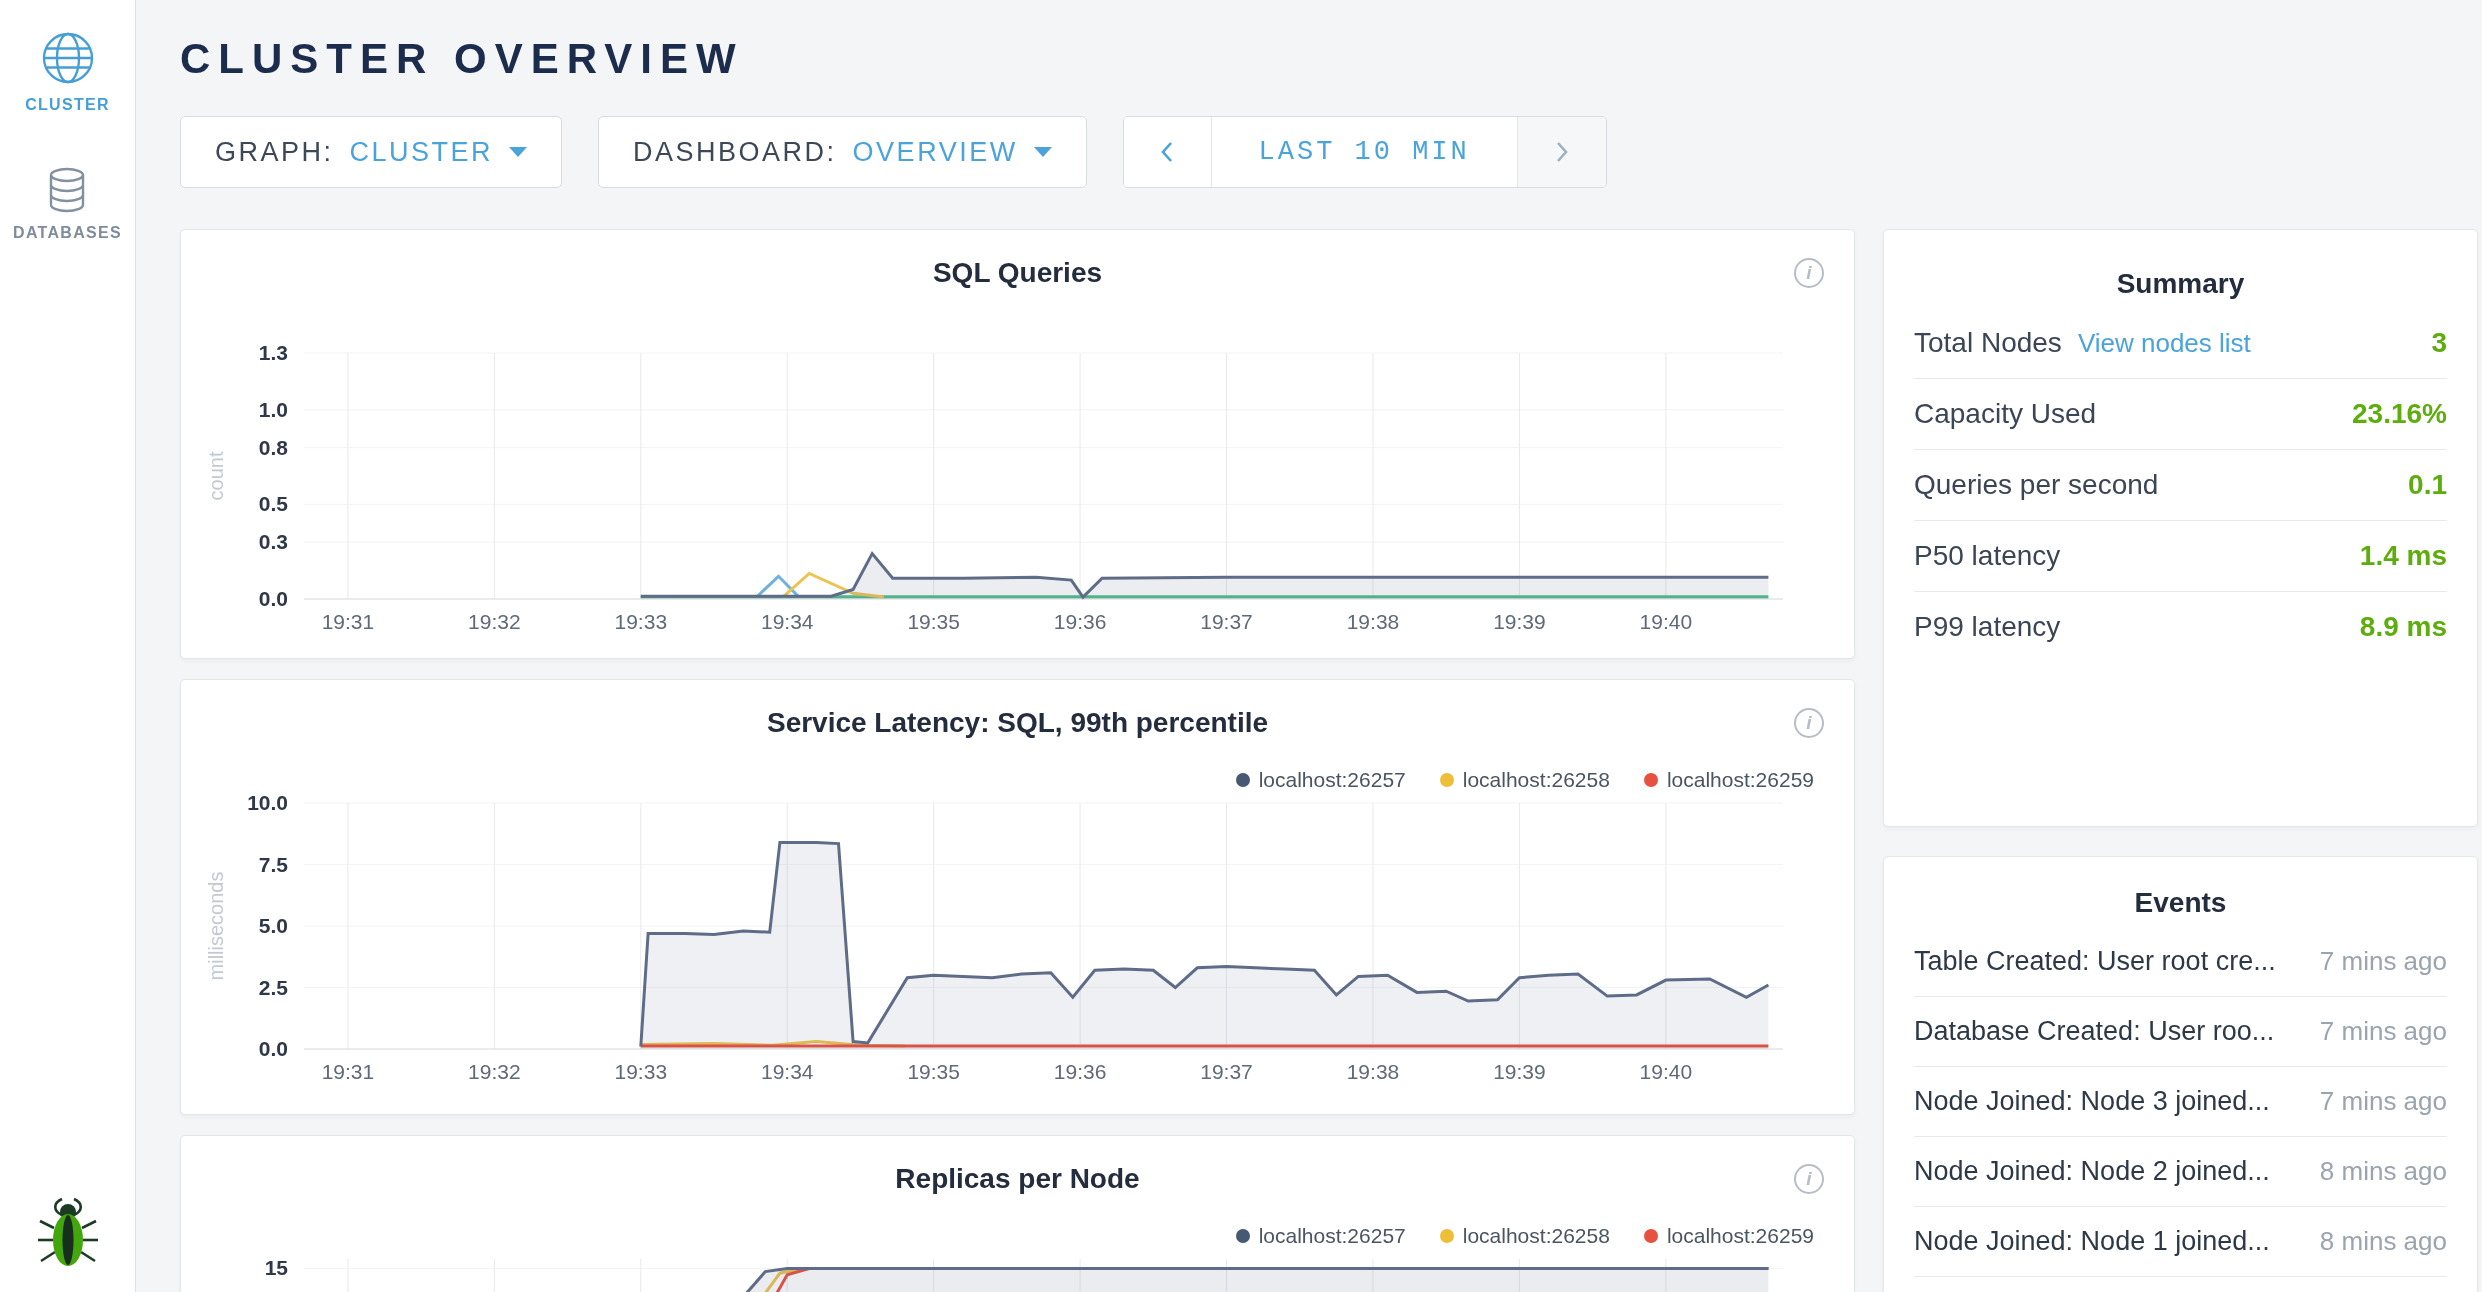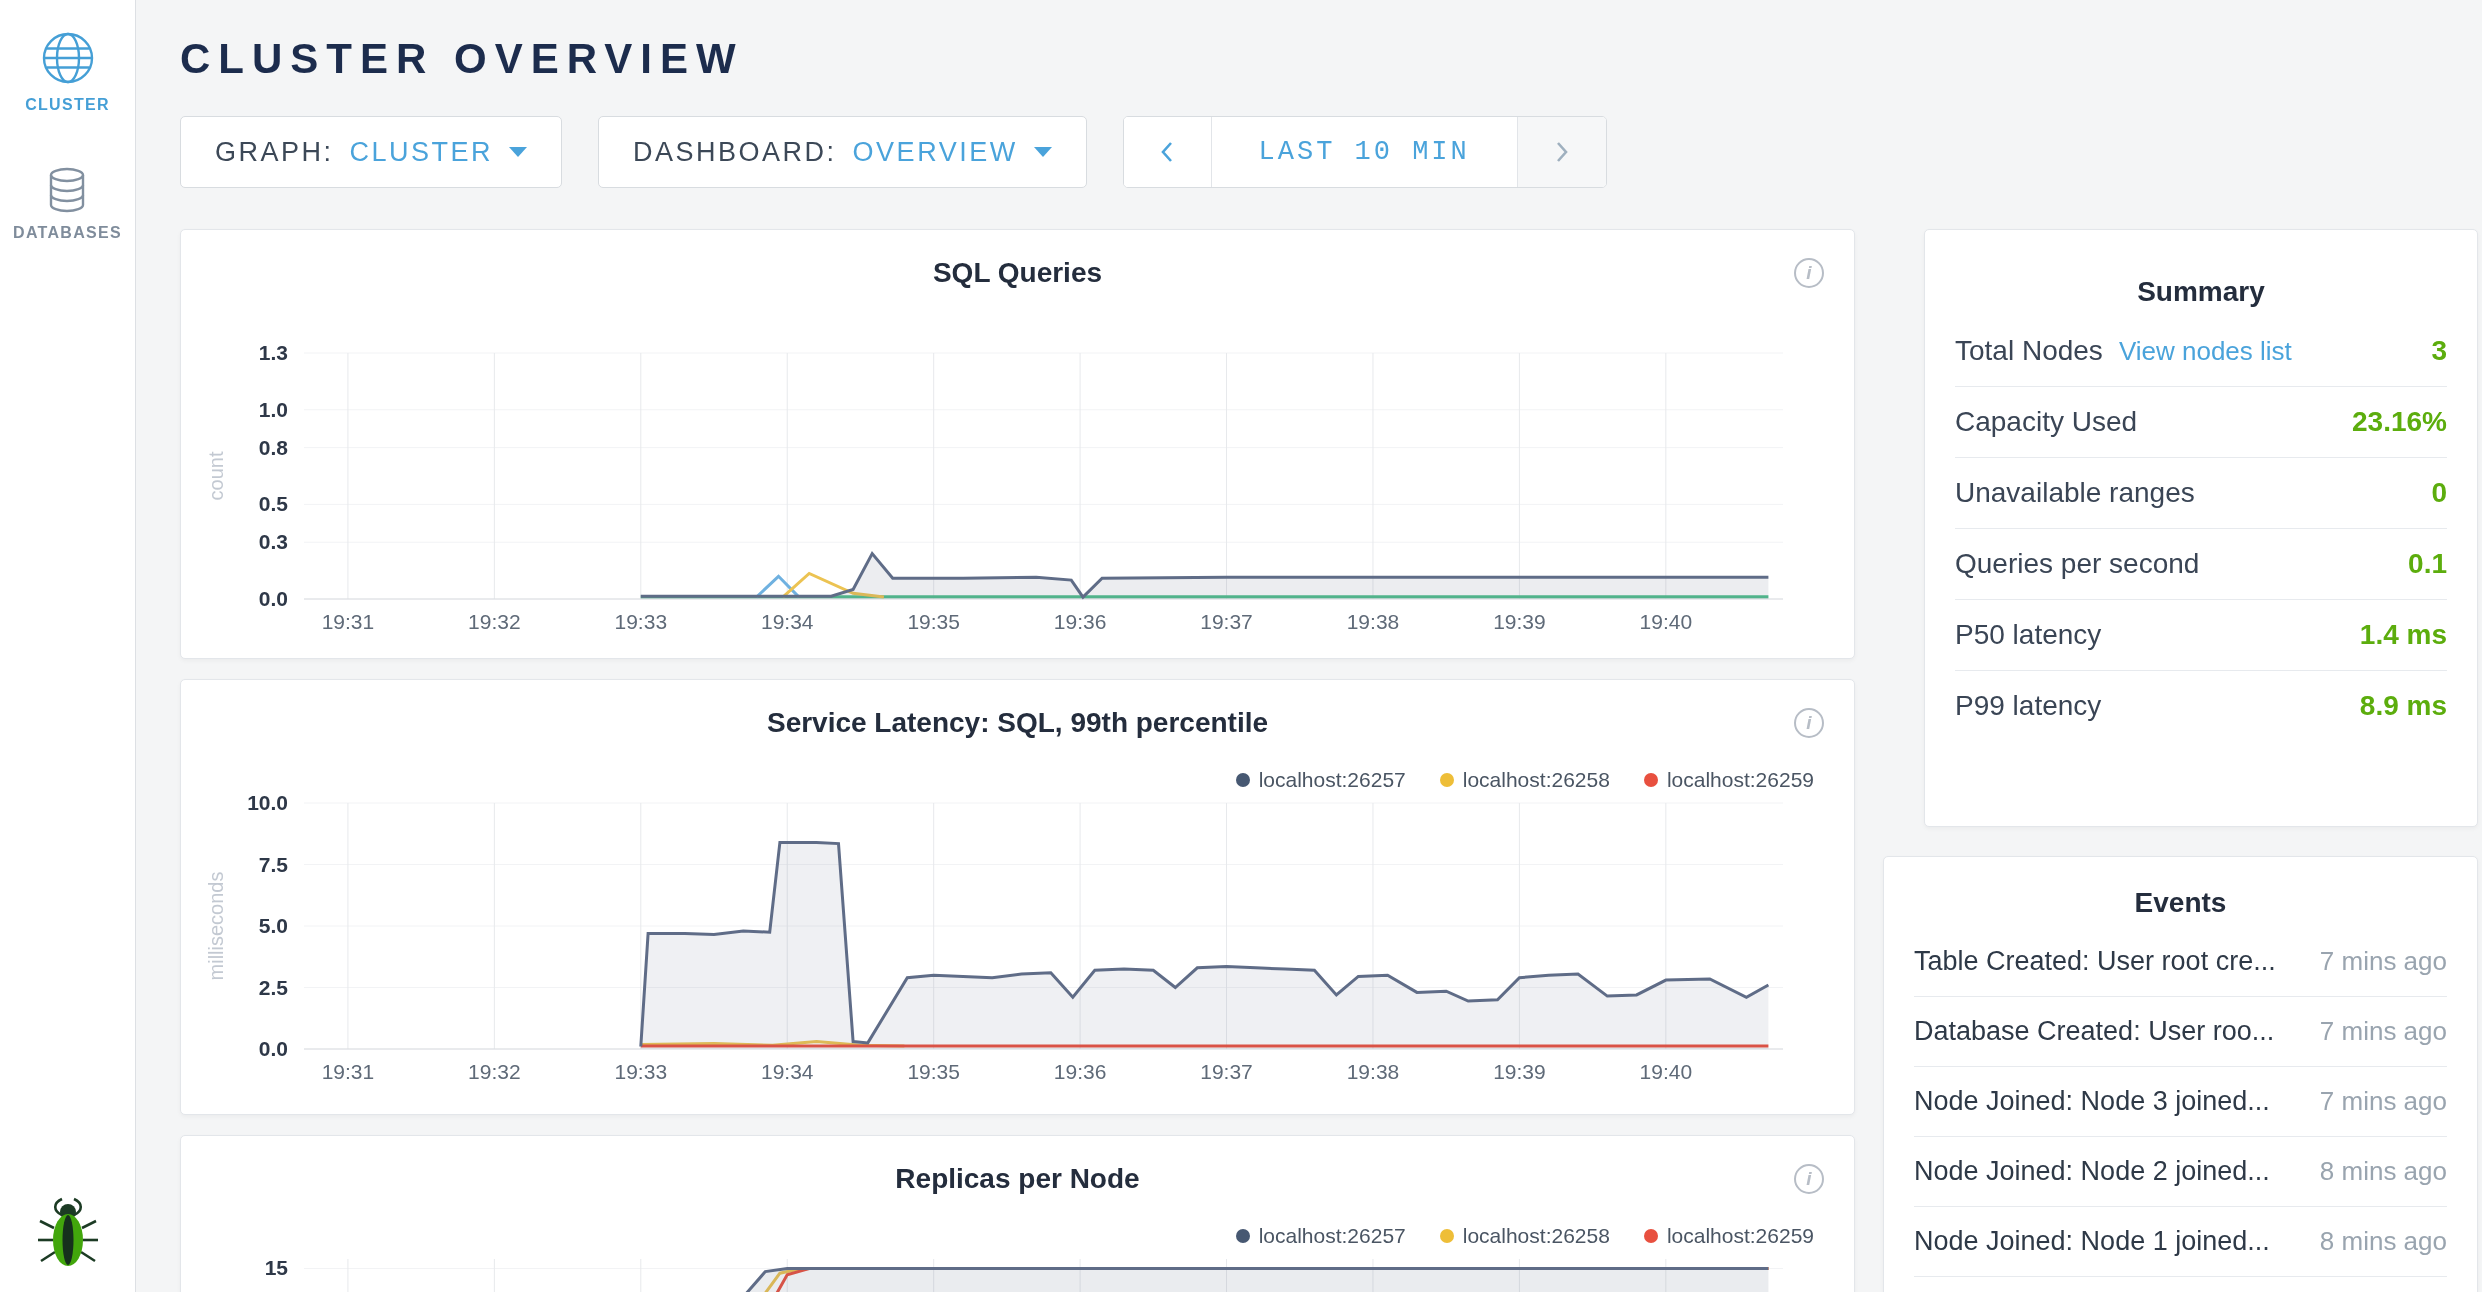--- a/index.html
+++ b/index.html
@@ -57,21 +57,21 @@
   .legend { position:absolute; top:88px; right:40px; display:flex; gap:34px; }
   .legend-item { display:flex; align-items:center; gap:9px; font-size:21px; color:#4a5563; }
   .legend-item i { width:14px; height:14px; border-radius:50%; display:inline-block; }
   svg.chart { display:block; margin-top:30px; }
   svg.chart text { font-family:"Liberation Sans", sans-serif; }
   .ax  { font-size:21px; fill:#5f6a78; }
   .ayl { font-size:21px; fill:#2e3848; font-weight:700; }
   .ayt { font-size:20px; fill:#c3c9d2; }
 
   
-  .summary-card { padding:16px 30px; height:598px;margin-left:41px; }
+  .summary-card { padding:8px 30px; height:598px; }
   .side-title { text-align:center; font-size:28px; font-weight:700; color:#242d3d;
                 margin:30px 0 8px 0; }
   .srow { display:flex; align-items:center; flex-wrap:wrap; padding:19px 0;
           border-bottom:1px solid #e7eaee; }
   .srow:last-child { border-bottom:none; }
   .srow .lbl { font-size:28px; color:#3a4555; }
   .srow .lnk { font-size:26px; color:#4aa3db; margin-left:16px; cursor:pointer; }
   .srow .val { margin-left:auto; font-size:28px; font-weight:700; color:#5cad0d; }
   .srow .sub { flex-basis:100%; margin-top:8px; font-size:22px; line-height:30px;
                color:#9aa3ad; }
@@ -321,24 +321,20 @@
             <span class="lbl">Total Nodes</span>
             <span class="lnk">View nodes list</span>
             <span class="val">3</span>
           </div>
 
           <div class="srow">
             <span class="lbl">Capacity Used</span>
             <span class="val">23.16%</span>
           </div>
 
-          <div class="srow">
-            <span class="lbl">Unavailable ranges</span>
-            <span class="val">0</span>
-          </div>
 
           <div class="srow">
             <span class="lbl">Queries per second</span>
             <span class="val">0.1</span>
           </div>
 
           <div class="srow">
             <span class="lbl">P50 latency</span>
             <span class="val">1.4 ms</span>
           </div>

